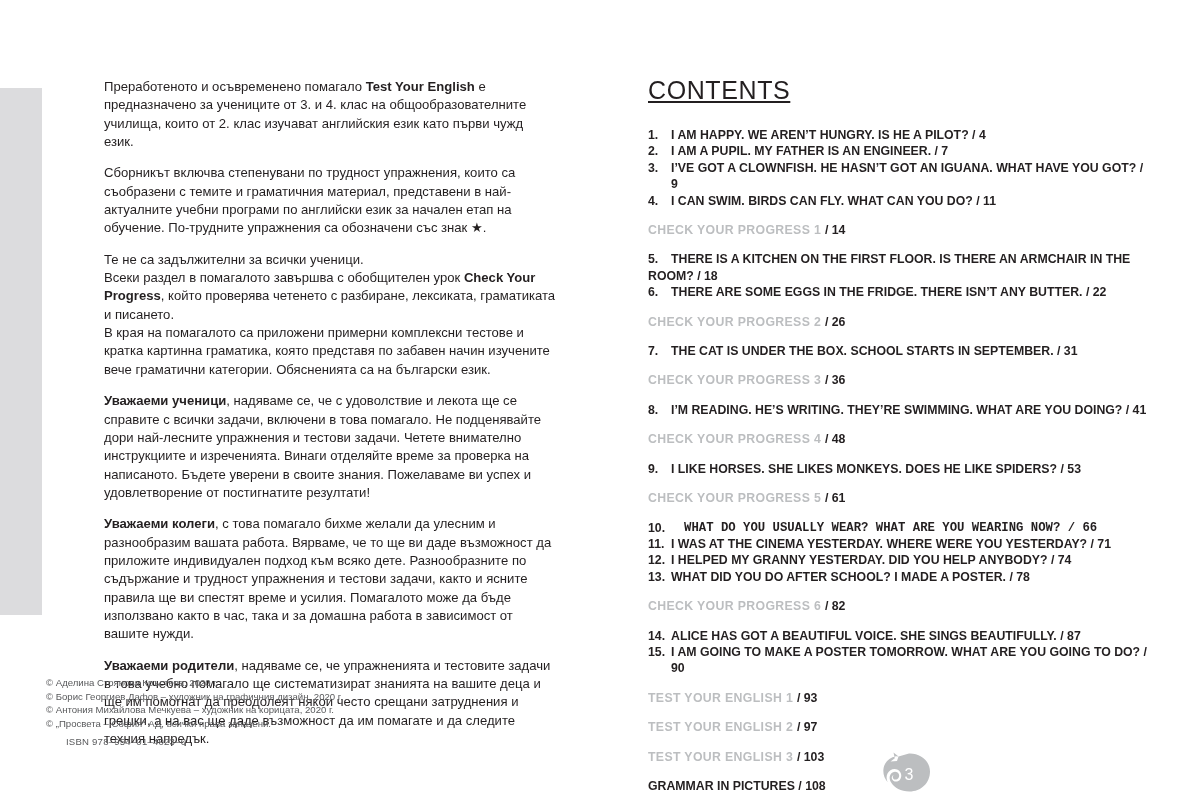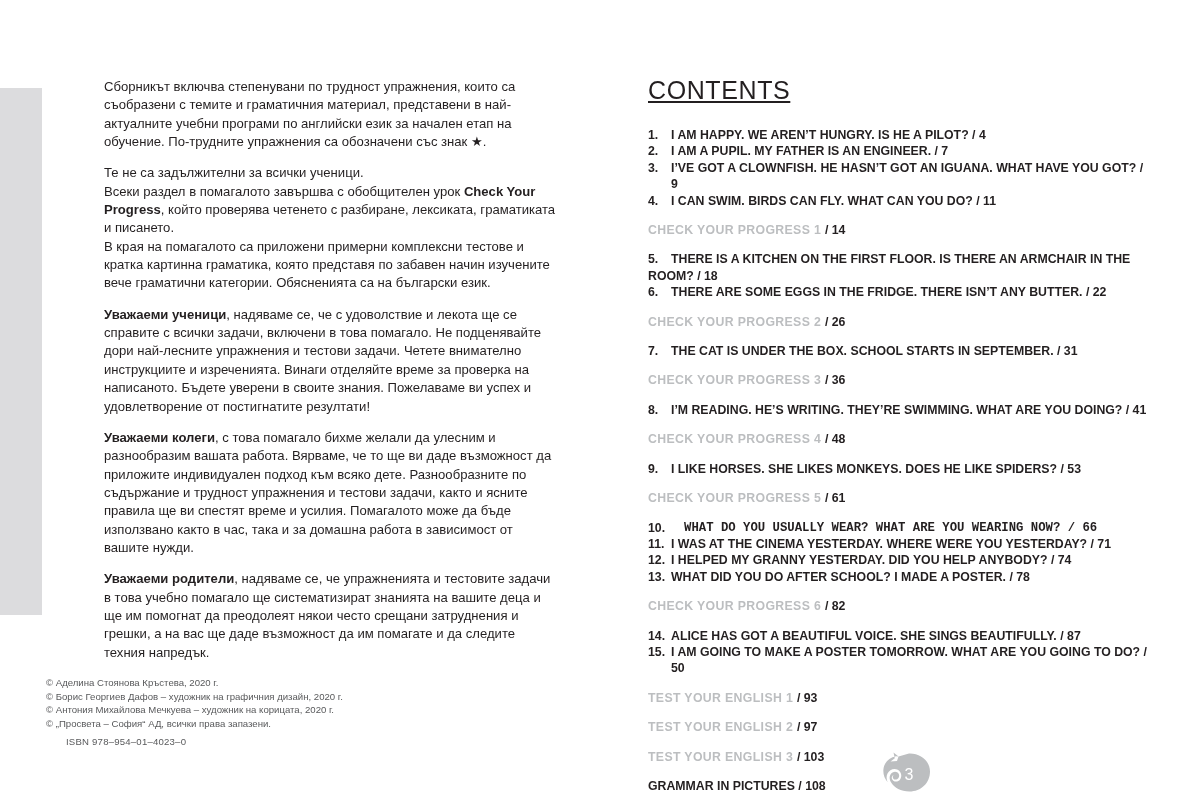--- a/index.html
+++ b/index.html
@@ -165,20 +165,21 @@
     box-sizing: border-box;
   }
 </style>
 </head>
 <body>
 
 <div id="left-strip"></div>
 
 <div id="left-column">
   <div id="preface-paragraphs">
+      <div class="para"><span>Преработеното и осъвременено помагало </span><b>Test Your English</b><span> е предназначено за учениците от 3. и 4. клас на общообразователните училища, които от 2. клас изучават английския език като първи чужд език.</span></div>
       <div class="para"><span>Сборникът включва степенувани по трудност упражнения, които са съобразени с темите и граматичния материал, представени в най-актуалните учебни програми по английски език за начален етап на обучение. По-трудните упражнения са обозначени със знак ★.</span></div>
       <div class="para tight"><span>Те не са задължителни за всички ученици.</span></div>
       <div class="para tight"><span>Всеки раздел в помагалото завършва с обобщителен урок </span><b>Check Your Progress</b><span>, който проверява четенето с разбиране, лексиката, граматиката и писането.</span></div>
       <div class="para"><span>В края на помагалото са приложени примерни комплексни тестове и кратка картинна граматика, която представя по забавен начин изучените вече граматични категории. Обясненията са на български език.</span></div>
       <div class="para"><b>Уважаеми ученици</b><span>, надяваме се, че с удоволствие и лекота ще се справите с всички задачи, включени в това помагало. Не подценявайте дори най-лесните упражнения и тестови задачи. Четете внимателно инструкциите и изреченията. Винаги отделяйте време за проверка на написаното. Бъдете уверени в своите знания. Пожелаваме ви успех и удовлетворение от постигнатите резултати!</span></div>
       <div class="para"><b>Уважаеми колеги</b><span>, с това помагало бихме желали да улесним и разнообразим вашата работа. Вярваме, че то ще ви даде възможност да приложите индивидуален подход към всяко дете. Разнообразните по съдържание и трудност упражнения и тестови задачи, както и ясните правила ще ви спестят време и усилия. Помагалото може да бъде използвано както в час, така и за домашна работа в зависимост от вашите нужди.</span></div>
       <div class="para"><b>Уважаеми родители</b><span>, надяваме се, че упражненията и тестовите задачи в това учебно помагало ще систематизират знанията на вашите деца и ще им помогнат да преодолеят някои често срещани затруднения и грешки, а на вас ще даде възможност да им помагате и да следите техния напредък.</span></div>
     </div>
 </div>
 
@@ -280,21 +281,21 @@
       <div class="toc-marker"><span>CHECK YOUR PROGRESS  6 </span><span class="marker-page">/ 82</span></div>
       <div class="toc-row">
         <span class="num">14.</span>
         <span class="txt">
           <span class="cont-line">ALICE HAS GOT A BEAUTIFUL VOICE. SHE SINGS BEAUTIFULLY. / 87</span>
         </span>
       </div>
       <div class="toc-row">
         <span class="num">15.</span>
         <span class="txt">
-          <span class="cont-line">I AM GOING TO MAKE A POSTER TOMORROW. WHAT ARE YOU GOING TO DO? / 50</span>
+          <span class="cont-line">I AM GOING TO MAKE A POSTER TOMORROW. WHAT ARE YOU GOING TO DO? / 90</span>
         </span>
       </div>
       <div class="toc-marker"><span>TEST YOUR ENGLISH  1 </span><span class="marker-page">/ 93</span></div>
       <div class="toc-marker"><span>TEST YOUR ENGLISH  2 </span><span class="marker-page">/ 97</span></div>
       <div class="toc-marker"><span>TEST YOUR ENGLISH  3 </span><span class="marker-page">/ 103</span></div>
       <div class="toc-plain">GRAMMAR IN PICTURES  / 108</div>
     </div>
 </div>
 
 <div id="page-badge">

